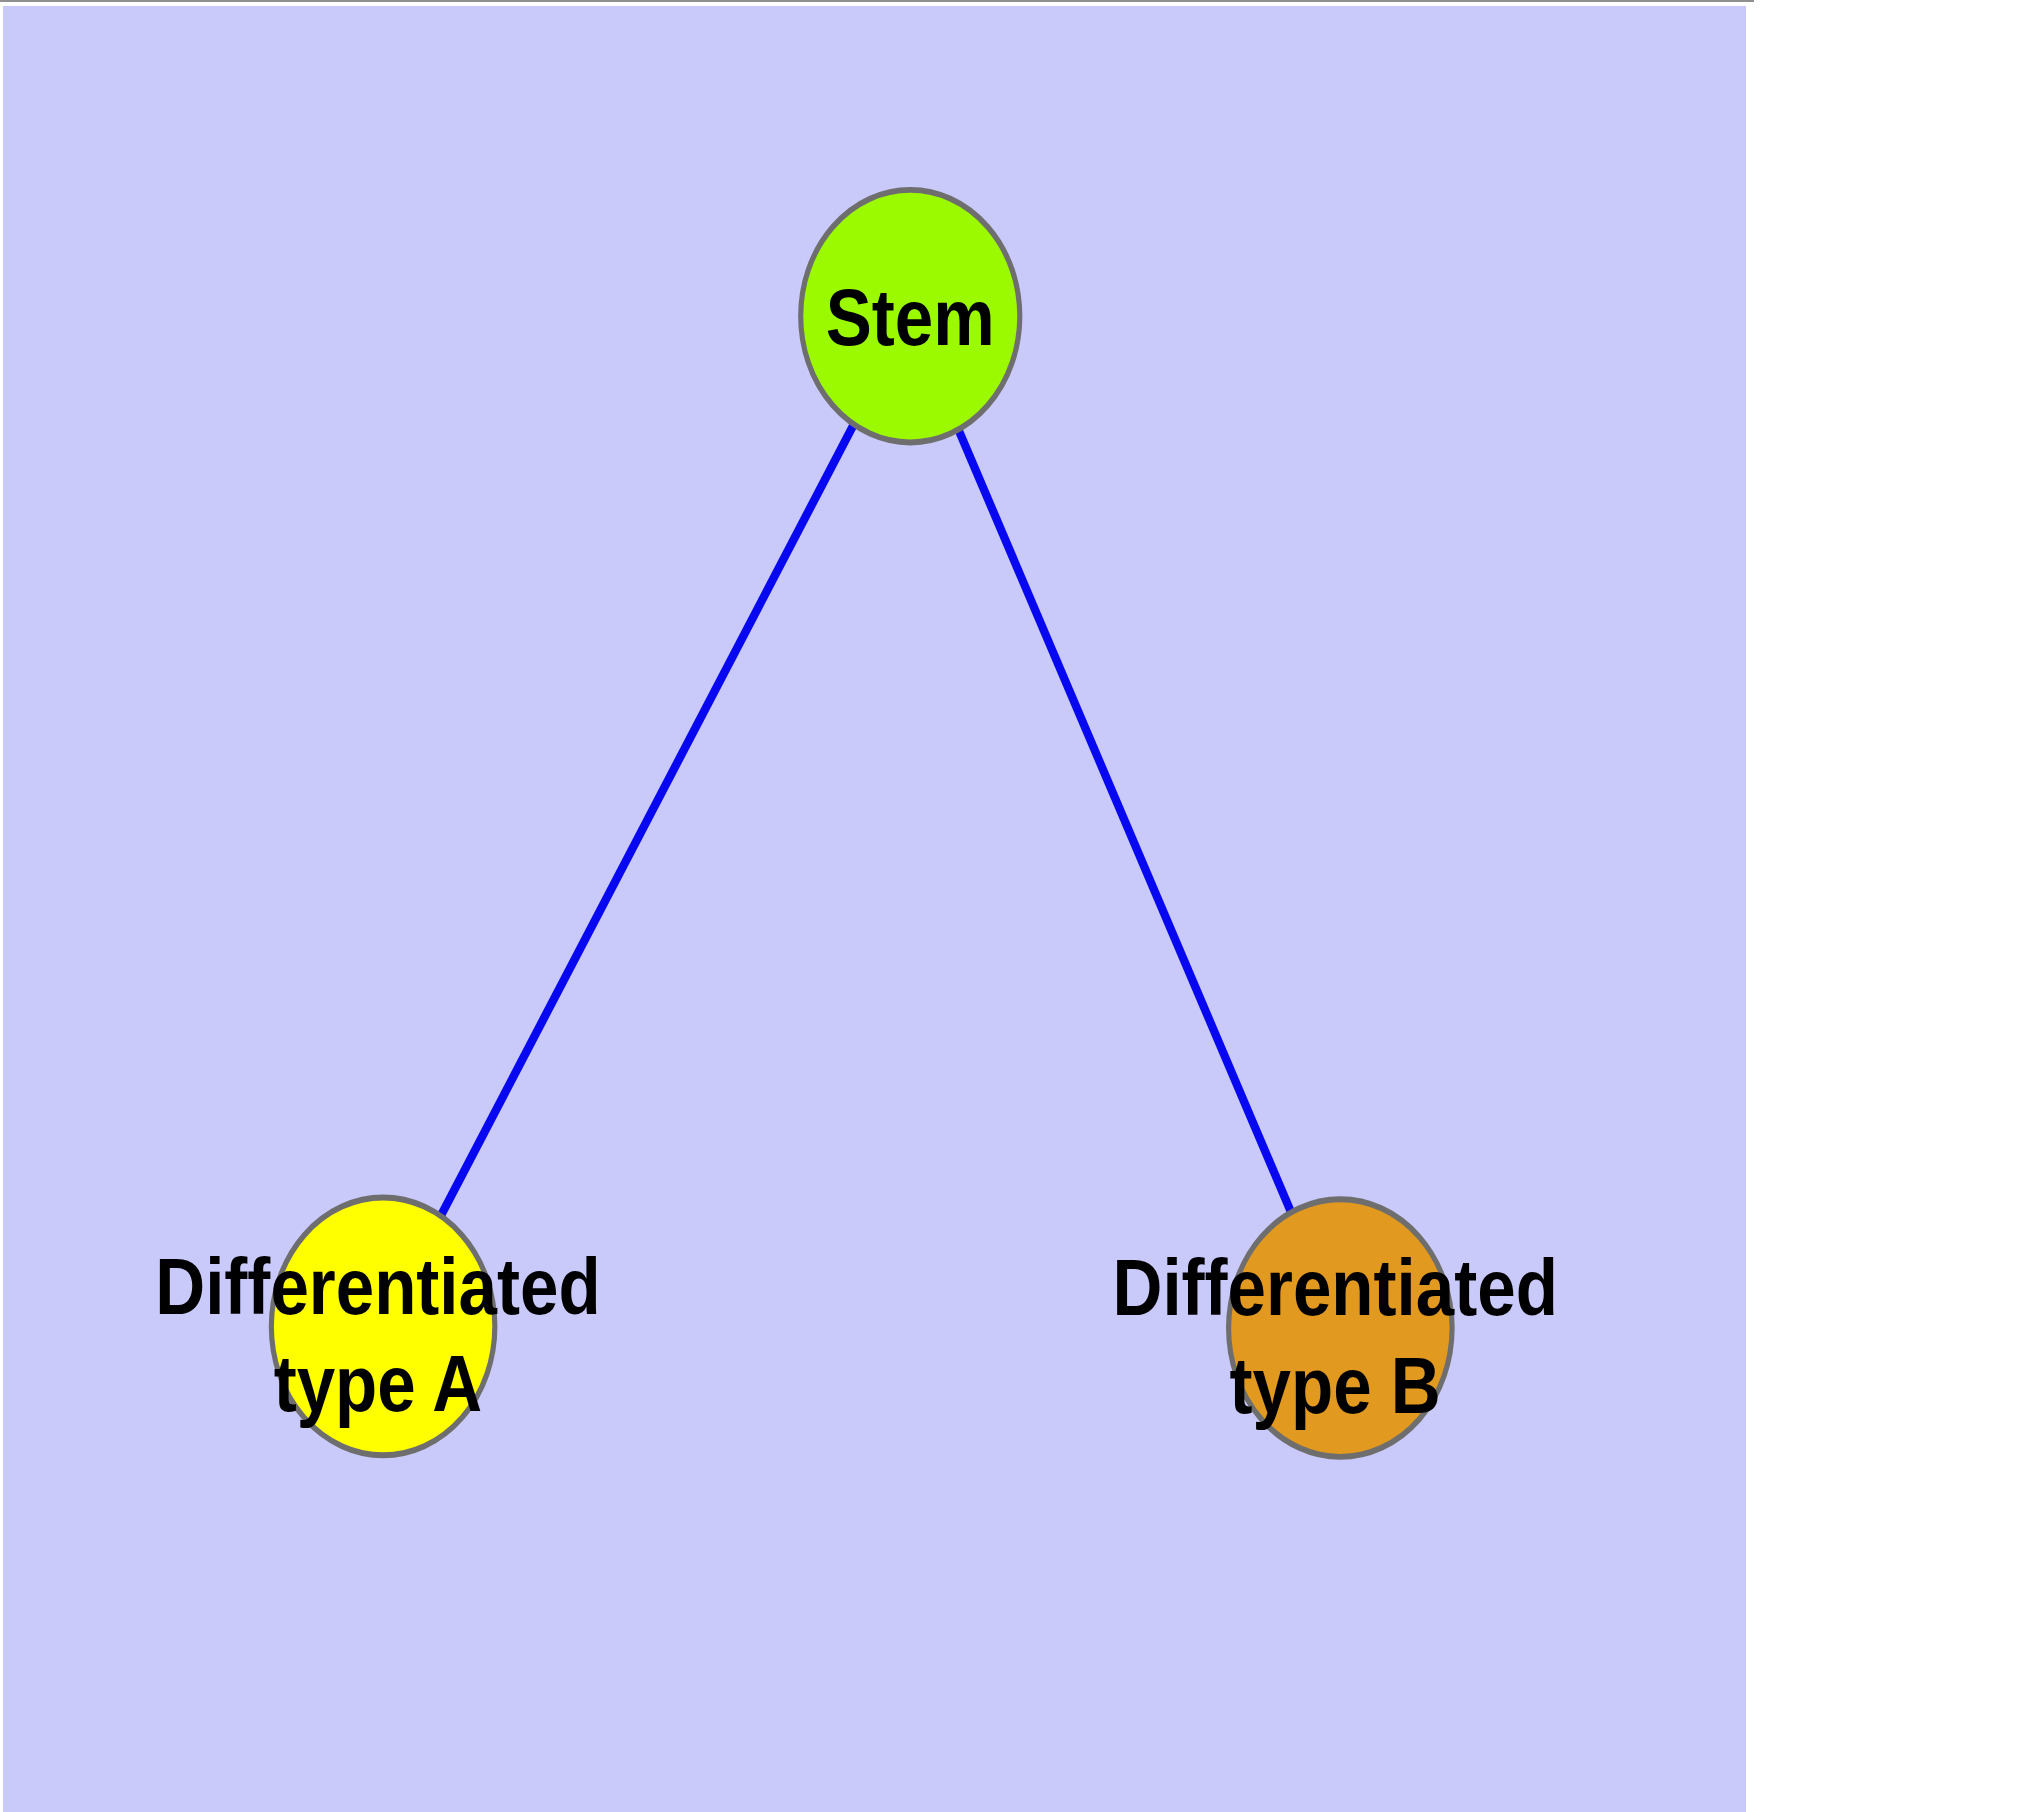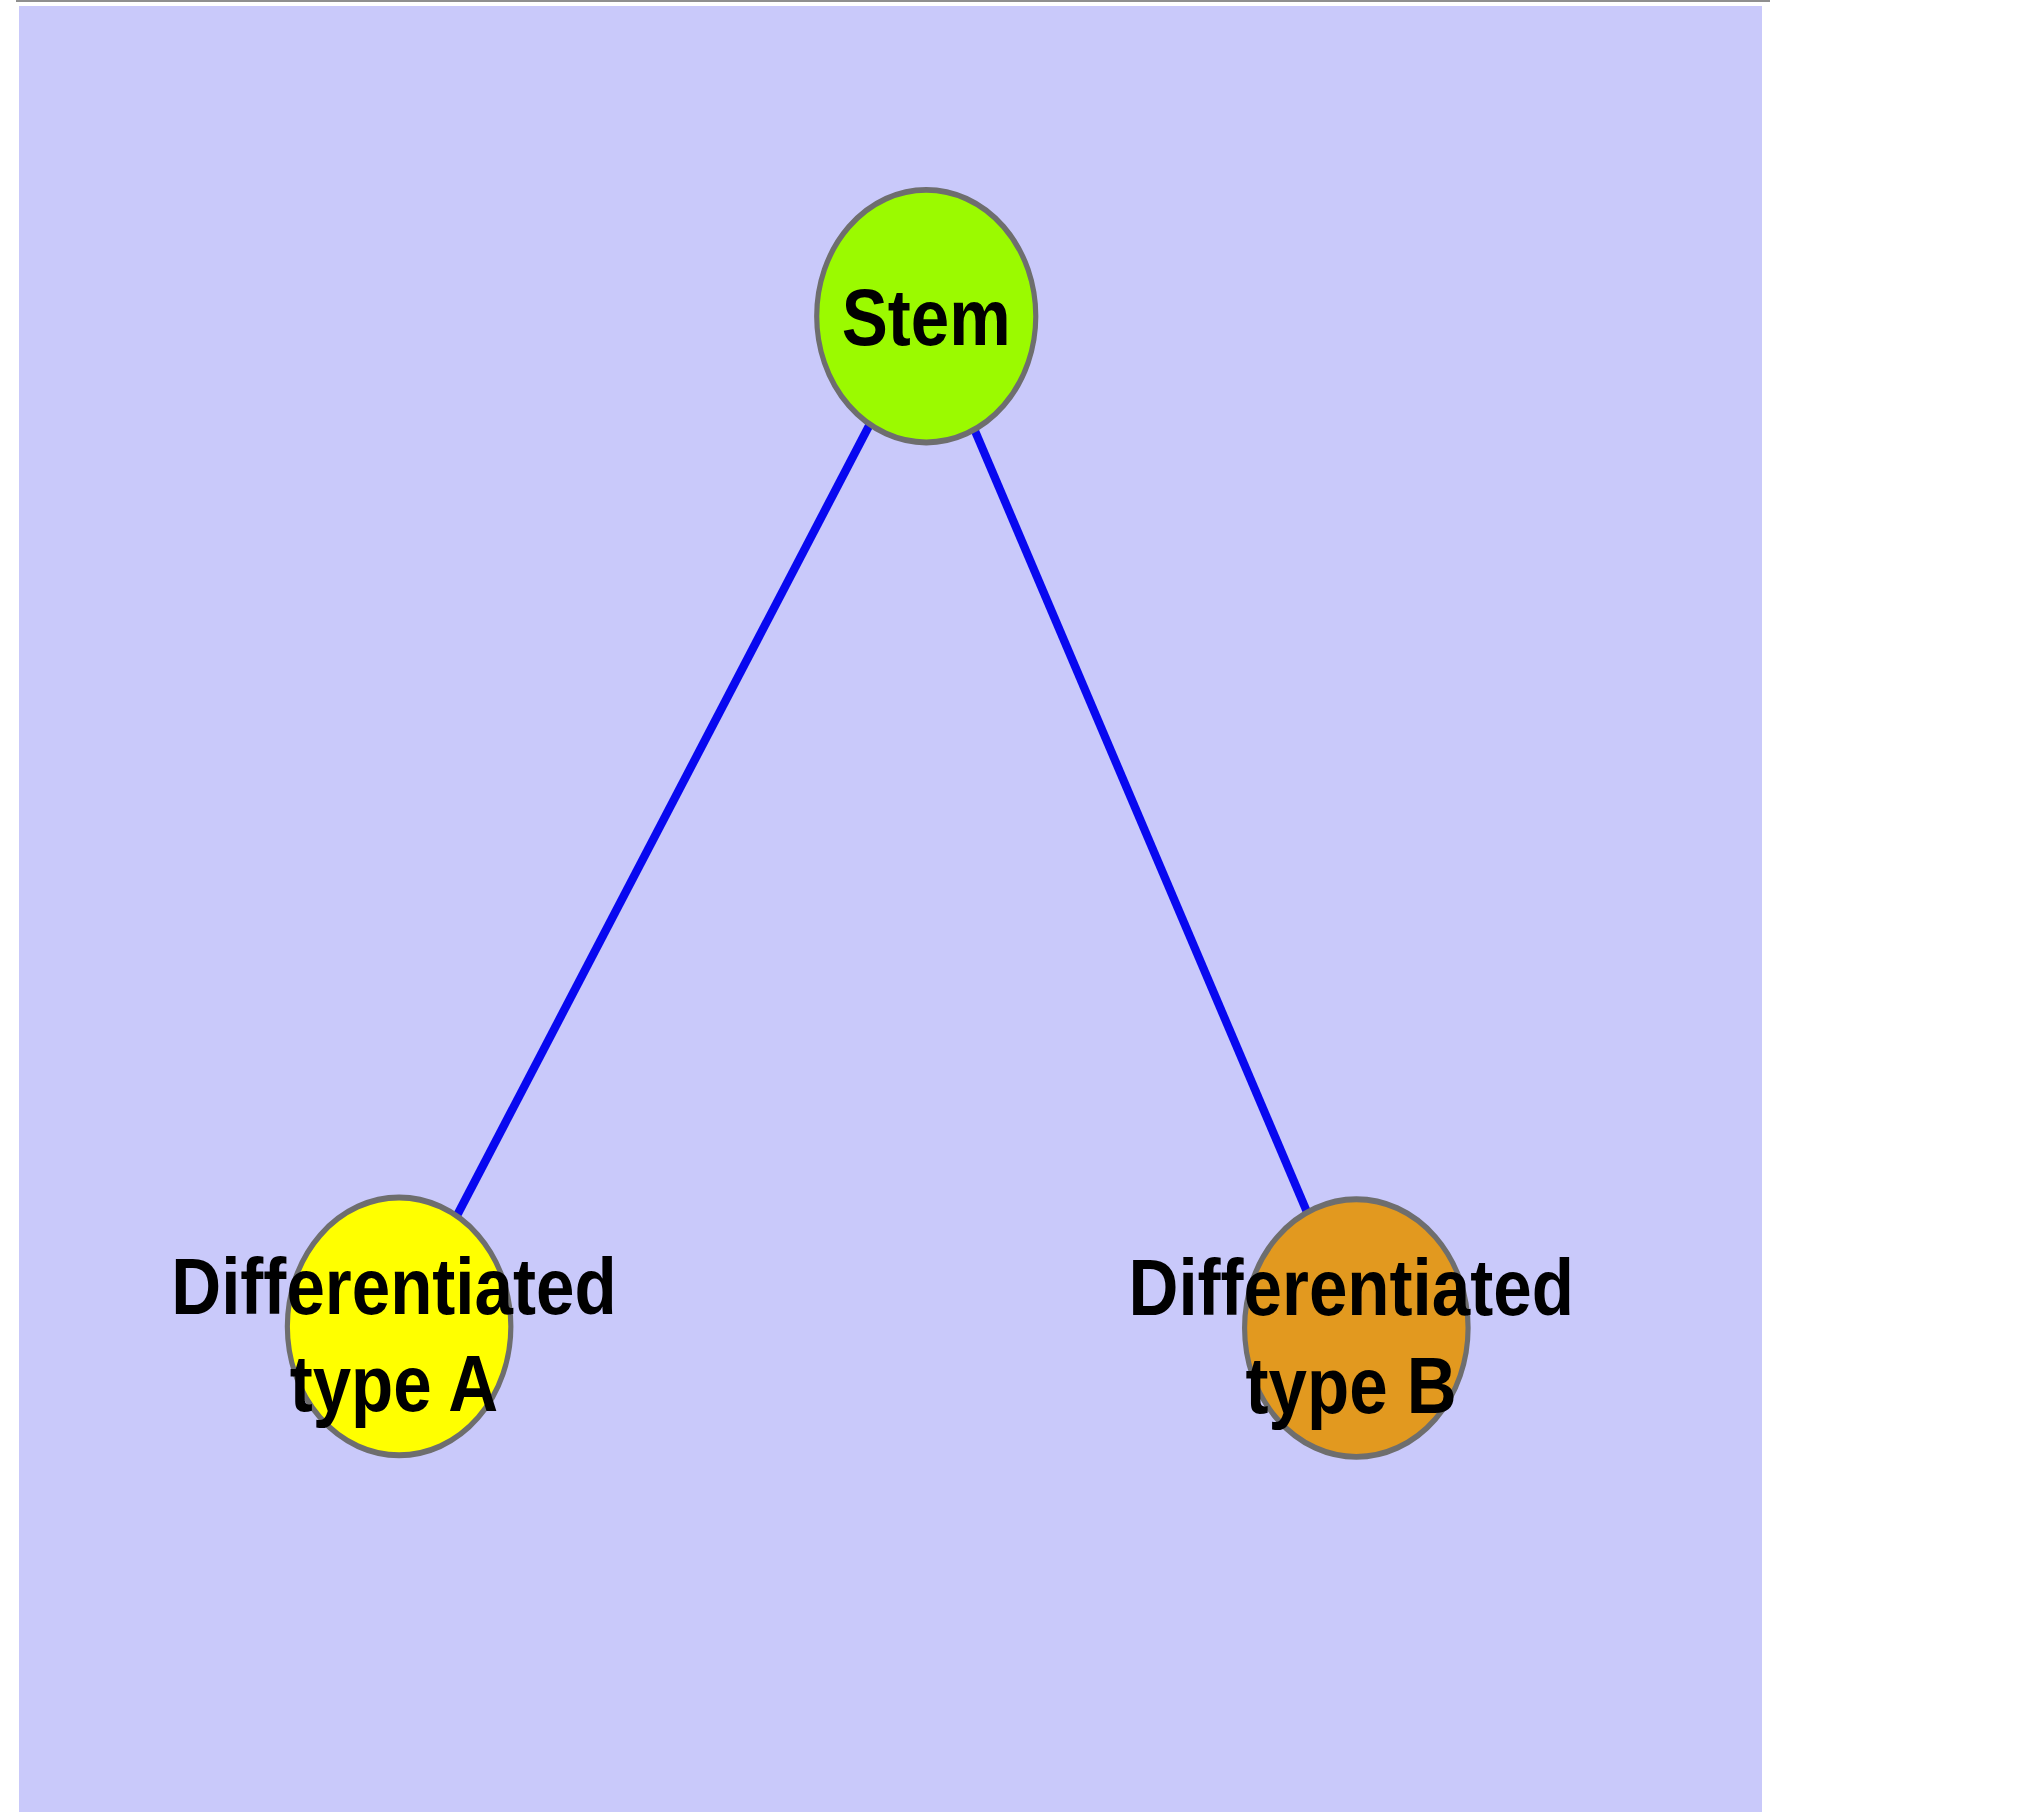--- a/index.html
+++ b/index.html
@@ -6,21 +6,21 @@
     margin: 0;
     padding: 0;
     width: 2021px;
     height: 1812px;
     background: #ffffff;
     overflow: hidden;
     font-family: "Liberation Sans", sans-serif;
   }
   .frame {
     position: absolute;
-    left: 16px; top: 0;
+    left: 0; top: 0;
     width: 1754px; height: 1812px; text-align: center;
   }
   .top-hairline {
     position: absolute;
     left: 0; top: 0;
     width: 100%; height: 1.7px;
     background: #8f8f8f;
   }
   .canvas {
     position: absolute;

